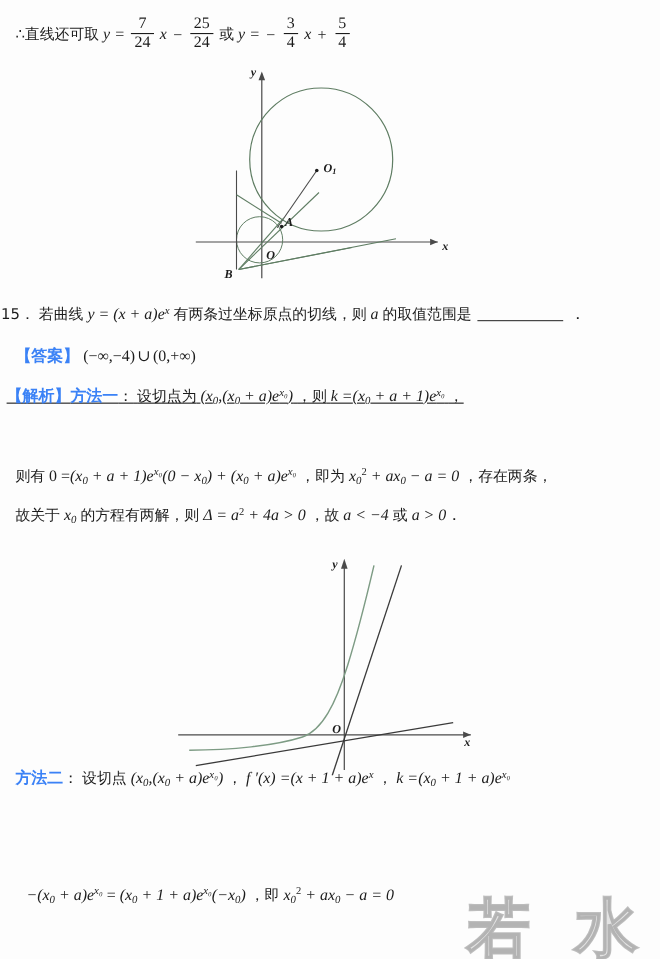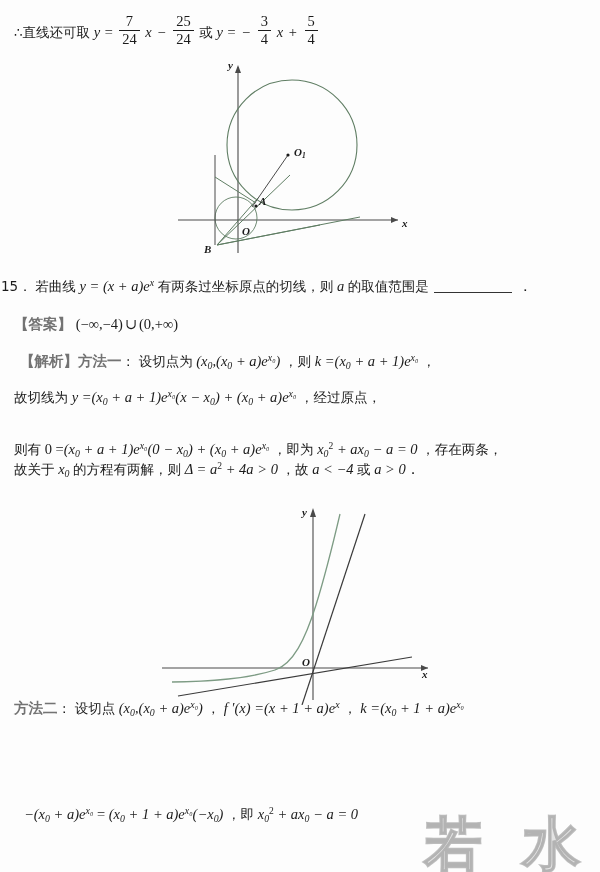--- a/index.html
+++ b/index.html
@@ -10,21 +10,21 @@
     color:#1b1b1b;
     position:relative;
     overflow:hidden;
   }
   .page{position:relative;width:600px;height:872px;}
 
   
   .line{position:absolute;white-space:nowrap;font-size:14.5px;line-height:1;}
   .cn{font-family:"DejaVu Sans","Liberation Sans",sans-serif;font-size:13.5px;}
   .mi{font-style:italic;font-family:"Liberation Serif",serif;}
-  .red{color:#737373;font-weight:bold;font-family:"DejaVu Sans",sans-serif;}
+  .red{color:#3b82f6;font-weight:bold;font-family:"DejaVu Sans",sans-serif;}
   .op{padding:0 2px;}
   .sub{font-size:0.68em;vertical-align:-0.28em;font-style:italic;}
   .sup{font-size:0.68em;vertical-align:0.5em;font-style:italic;}
   .supn{font-size:0.66em;vertical-align:0.5em;font-style:normal;}
 
   
   .frac{display:inline-block;vertical-align:-0.52em;text-align:center;margin:0 2px;}
   .frac .num{display:block;border-bottom:1.1px solid #1b1b1b;padding:0 3px 1px;line-height:1.05;}
   .frac .den{display:block;padding:1px 3px 0;line-height:1.05;}
 
@@ -129,36 +129,31 @@
     <span class="cn">的取值范围是</span>
     <span class="blank"></span>
     <span>．</span>
   </div>
 
   <div class="line" style="left:14px;top:317px;">
     <span class="red">【答案】</span>
     <span>(−∞,−4)</span><span class="op">∪</span><span>(0,+∞)</span>
   </div>
 
-  <div class="line" style="left:20px;top:353px;">
+  <div class="line" style="left:6px;top:353px;text-decoration:underline;">
     <span class="red">【解析】</span><span class="red">方法一</span><span class="cn">：</span>
     <span class="cn">设切点为</span>
     <span class="mi">(x</span><span class="sub">0</span><span class="mi">,(x</span><span class="sub">0</span><span class="mi"> + a)e</span><span class="sup">x₀</span><span class="mi">)</span>
     <span class="cn">，则</span>
     <span class="mi">k =</span><span class="mi">(x</span><span class="sub">0</span><span class="mi"> + a + 1)e</span><span class="sup">x₀</span>
     <span class="cn">，</span>
   </div>
 
-  <div class="line" style="left:14px;top:389px;">
-    <span class="cn">故切线为</span>
-    <span class="mi">y =</span><span class="mi">(x</span><span class="sub">0</span><span class="mi"> + a + 1)e</span><span class="sup">x₀</span><span class="mi">(x − x</span><span class="sub">0</span><span class="mi">) + (x</span><span class="sub">0</span><span class="mi"> + a)e</span><span class="sup">x₀</span>
-    <span class="cn">，经过原点，</span>
-  </div>
-
-  <div class="line" style="left:14px;top:425px;margin-top:16px;">
+
+  <div class="line" style="left:14px;top:425px;">
     <span class="cn">则有</span>
     <span>0 =</span><span class="mi">(x</span><span class="sub">0</span><span class="mi"> + a + 1)e</span><span class="sup">x₀</span><span class="mi">(0 − x</span><span class="sub">0</span><span class="mi">) + (x</span><span class="sub">0</span><span class="mi"> + a)e</span><span class="sup">x₀</span>
     <span class="cn">，即为</span>
     <span class="mi">x</span><span class="sub">0</span><span class="supn">2</span><span class="mi"> + ax</span><span class="sub">0</span><span class="mi"> − a = 0</span>
     <span class="cn">，存在两条，</span>
   </div>
 
   <div class="line" style="left:14px;top:461px;">
     <span class="cn">故关于</span>
     <span class="mi">x</span><span class="sub">0</span>

